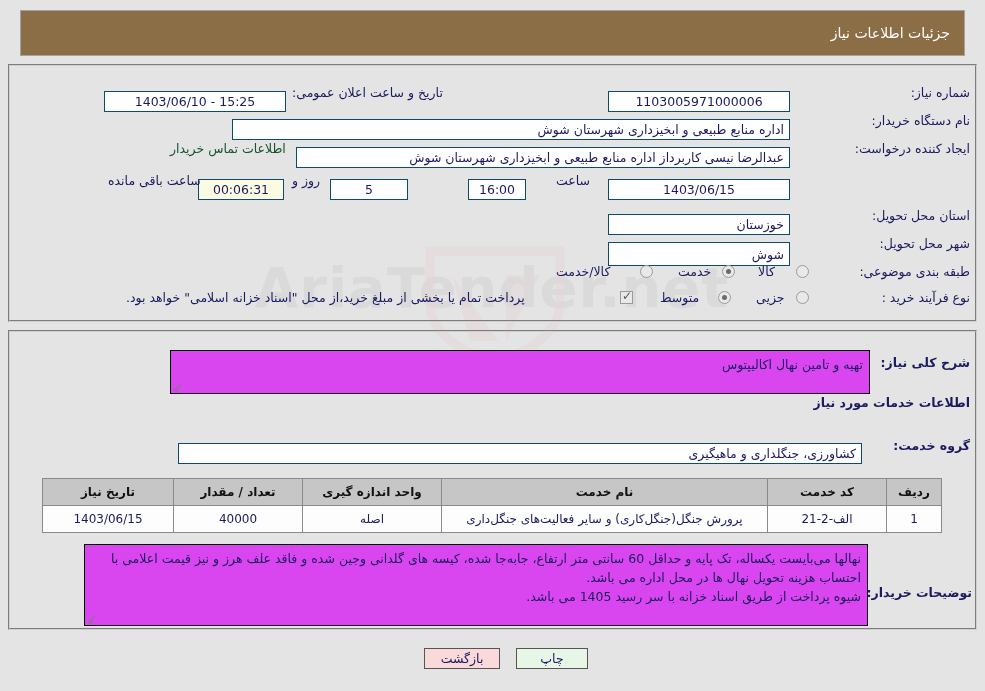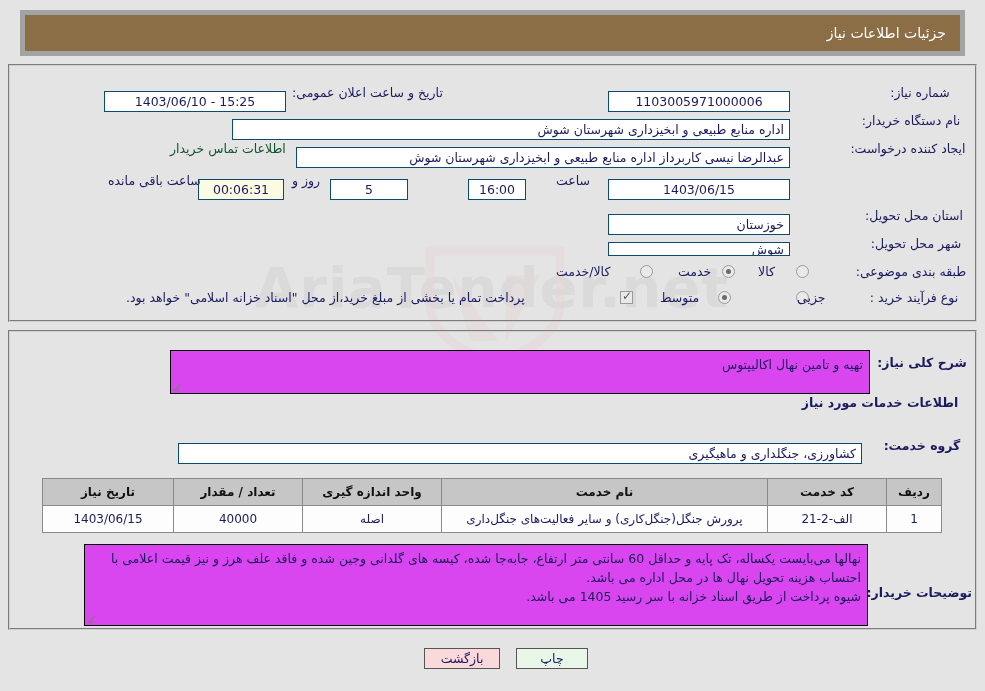--- a/index.html
+++ b/index.html
@@ -26,21 +26,21 @@
     opacity: .30;
     z-index: 0;
   }
 
   
   .titlebar {
     position: absolute;
     left: 20px; top: 10px;
     width: 945px; height: 46px;
     background: #8b6d46;
-    border: 5px solid #a3a3a3;
+    border: 1px solid #a3a3a3;
     box-sizing: border-box;
     color: #fff;
     display: flex;
     align-items: center;
     justify-content: flex-start;
     padding-right: 14px;
     font-size: 14px;
     z-index: 2;
   }
 
@@ -77,21 +77,21 @@
   .tbox.rt     { justify-content: flex-start; padding-right: 5px; }
   .tbox.timer  { background: #fbfbe4; }
 
   .lbl {
     position: absolute;
     font-size: 12.5px;
     color: #1a1a5e;
     z-index: 3;
     white-space: nowrap;
   }
-  .lbl.right  { text-align: center; }
+  .lbl.right  { text-align: right; }
   .lbl.bold   { font-weight: bold; }
   .lbl.link   { color: #14532d; }
 
   
   .radio {
     position: absolute;
     width: 13px; height: 13px;
     border-radius: 50%;
     background: #e9e9e9;
     border: 1px solid #9a9a9a;
@@ -238,33 +238,33 @@
   <div class="tbox center" style="left:468px; top:170px; width:58px; height:21px;">16:00</div>
   <div class="tbox center" style="left:330px; top:170px; width:78px; height:21px;">5</div>
   <div class="lbl" style="left:292px; top:173px;">روز و</div>
   <div class="tbox center timer" style="left:198px; top:170px; width:86px; height:21px;">00:06:31</div>
   <div class="lbl" style="left:108px; top:173px;">ساعت باقی مانده</div>
 
   <div class="lbl right" style="left:858px; top:208px; width:112px;">استان محل تحویل:</div>
   <div class="tbox rt" style="left:608px; top:205px; width:182px; height:21px;">خوزستان</div>
 
   <div class="lbl right" style="left:862px; top:236px; width:108px;">شهر محل تحویل:</div>
-  <div class="tbox rt" style="left:608px; top:233px; width:182px; height:14px;">شوش</div>
+  <div class="tbox rt" style="left:608px; top:233px; width:182px; height:24px;">شوش</div>
 
   <div class="lbl right" style="left:852px; top:264px; width:118px;">طبقه بندی موضوعی:</div>
   <div class="radio" style="left:796px; top:265px;"></div>
   <div class="lbl" style="left:758px; top:264px;">کالا</div>
   <div class="radio on" style="left:722px; top:265px;"></div>
   <div class="lbl" style="left:678px; top:264px;">خدمت</div>
   <div class="radio" style="left:640px; top:265px;"></div>
   <div class="lbl" style="left:556px; top:264px;">کالا/خدمت</div>
 
   <div class="lbl right" style="left:858px; top:290px; width:112px;">نوع فرآیند خرید :</div>
   <div class="radio" style="left:796px; top:291px;"></div>
-  <div class="lbl" style="left:756px; top:290px;margin-left:41px;">جزیی</div>
+  <div class="lbl" style="left:756px; top:290px;">جزیی</div>
   <div class="radio on" style="left:718px; top:291px;"></div>
   <div class="lbl" style="left:660px; top:290px;">متوسط</div>
   <div class="chk on" style="left:620px; top:291px;"></div>
   <div class="lbl" style="left:126px; top:290px;">پرداخت تمام یا بخشی از مبلغ خرید،از محل "اسناد خزانه اسلامی" خواهد بود.</div>
 
   <div class="panel" id="panel-bottom"></div>
 
   <div class="lbl bold right" style="left:874px; top:355px; width:96px;">شرح کلی نیاز:</div>
   <div class="tarea" style="left:170px; top:350px; width:700px; height:44px;">
     <span>تهیه و تامین نهال اکالیپتوس</span>

